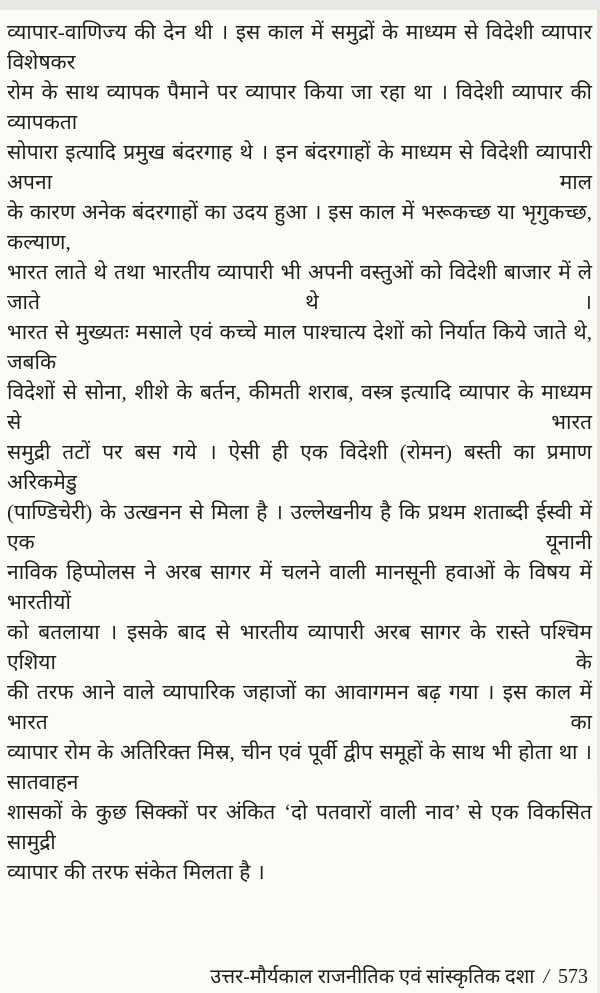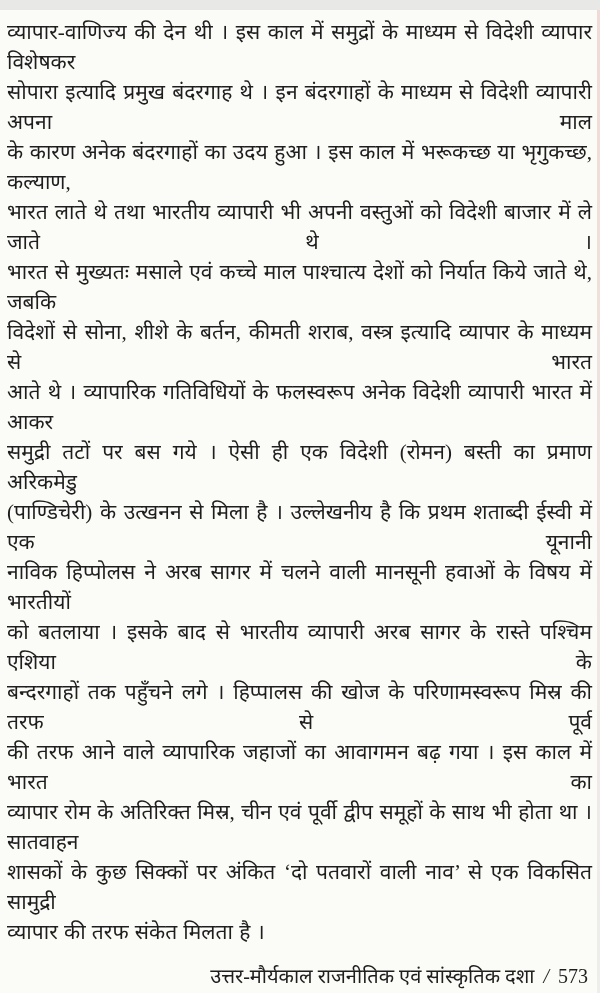--- a/index.html
+++ b/index.html
@@ -62,31 +62,30 @@
     font-style: normal;
   }
 </style>
 </head>
 <body>
 
 <div class="page">
   <div class="body-text">
       <div class="para">
         <div class="line">व्यापार-वाणिज्य की देन थी । इस काल में समुद्रों के माध्यम से विदेशी व्यापार विशेषकर</div>
+        <div class="line">रोम के साथ व्यापक पैमाने पर व्यापार किया जा रहा था । विदेशी व्यापार की व्यापकता</div>
         <div class="line">सोपारा इत्यादि प्रमुख बंदरगाह थे । इन बंदरगाहों के माध्यम से विदेशी व्यापारी अपना माल</div>
         <div class="line">के कारण अनेक बंदरगाहों का उदय हुआ । इस काल में भरूकच्छ या भृगुकच्छ, कल्याण,</div>
         <div class="line">भारत लाते थे तथा भारतीय व्यापारी भी अपनी वस्तुओं को विदेशी बाजार में ले जाते थे ।</div>
         <div class="line">भारत से मुख्यतः मसाले एवं कच्चे माल पाश्चात्य देशों को निर्यात किये जाते थे, जबकि</div>
         <div class="line">विदेशों से सोना, शीशे के बर्तन, कीमती शराब, वस्त्र इत्यादि व्यापार के माध्यम से भारत</div>
-        <div class="line">आते थे । व्यापारिक गतिविधियों के फलस्वरूप अनेक विदेशी व्यापारी भारत में आकर</div>
         <div class="line">समुद्री तटों पर बस गये । ऐसी ही एक विदेशी (रोमन) बस्ती का प्रमाण अरिकमेडु</div>
         <div class="line">(पाण्डिचेरी) के उत्खनन से मिला है । उल्लेखनीय है कि प्रथम शताब्दी ईस्वी में एक यूनानी</div>
         <div class="line">नाविक हिप्पोलस ने अरब सागर में चलने वाली मानसूनी हवाओं के विषय में भारतीयों</div>
         <div class="line">को बतलाया । इसके बाद से भारतीय व्यापारी अरब सागर के रास्ते पश्चिम एशिया के</div>
-        <div class="line">बन्दरगाहों तक पहुँचने लगे । हिप्पालस की खोज के परिणामस्वरूप मिस्र की तरफ से पूर्व</div>
         <div class="line">की तरफ आने वाले व्यापारिक जहाजों का आवागमन बढ़ गया । इस काल में भारत का</div>
         <div class="line">व्यापार रोम के अतिरिक्त मिस्र, चीन एवं पूर्वी द्वीप समूहों के साथ भी होता था । सातवाहन</div>
         <div class="line">शासकों के कुछ सिक्कों पर अंकित ‘दो पतवारों वाली नाव’ से एक विकसित सामुद्री</div>
         <div class="line last-left">व्यापार की तरफ संकेत मिलता है ।</div>
       </div>
     </div>
 
   <div class="footer">
     <span class="footer-title">उत्तर-मौर्यकाल राजनीतिक एवं सांस्कृतिक दशा</span>
     <span class="footer-sep">/</span>

